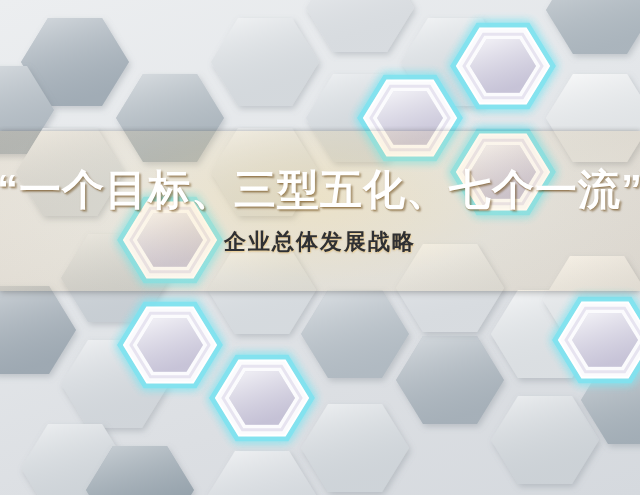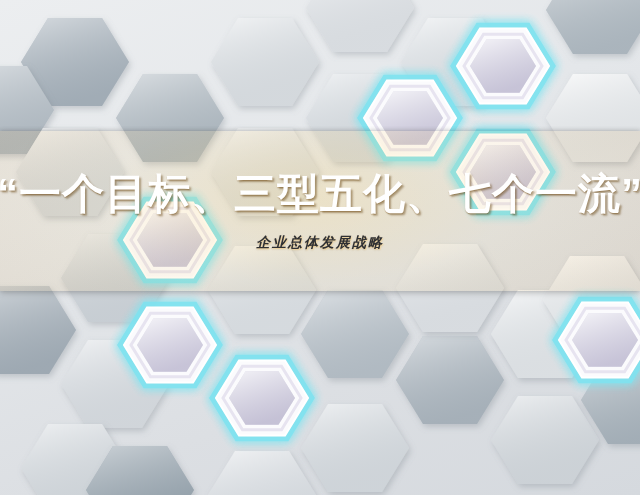--- a/index.html
+++ b/index.html
@@ -71,29 +71,28 @@
     white-space: nowrap;
     text-shadow: 2px 2px 2px rgba(90,55,0,0.42),
                  0 1px 1px rgba(120,70,0,0.30);
     margin: 0 0 6px 0;
   }
 
   #banner-subtitle {
     position: relative;
     z-index: 2;
     color: #2f3033;
-    font-size: 14px;
+    font-size: 22px;
     font-weight: bold;
     letter-spacing: 2px;
     line-height: 1;
     white-space: nowrap;
     text-shadow: 1px 1px 1px rgba(255,216,140,0.55),
                  0 1px 2px rgba(110,65,0,0.25);
     margin: 14px 0 0 0;
-    font-style: italic;
   }
 </style>
 </head>
 <body>
 
 <div id="slide">
 
   <svg id="hex-layer" viewBox="0 0 640 495" xmlns="http://www.w3.org/2000/svg" aria-hidden="true">
     <defs>
       <filter id="hexshadow" x="-50%" y="-50%" width="220%" height="220%">

